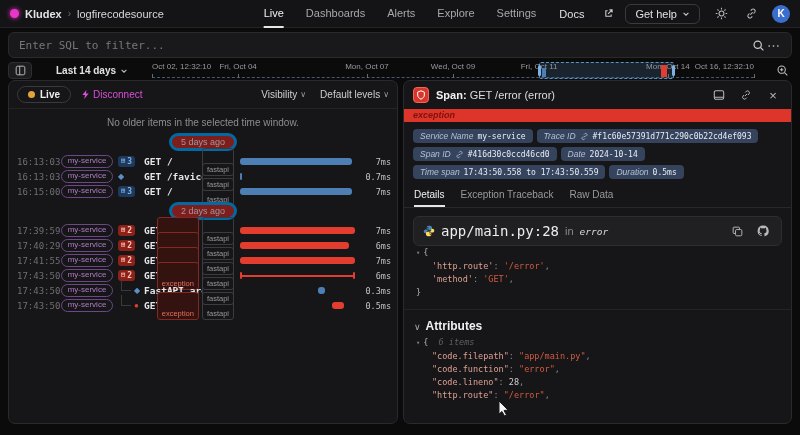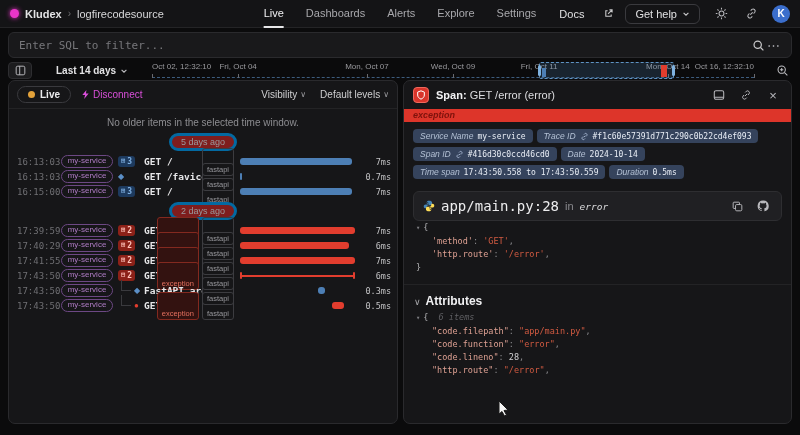--- a/index.html
+++ b/index.html
@@ -503,20 +503,25 @@
         </span>
         <span class="kv-pill">
           <span class="k">Time span</span>
           <span class="v mono">17:43:50.558 to 17:43:50.559</span>
         </span>
         <span class="kv-pill">
           <span class="k">Duration</span>
           <span class="v mono">0.5ms</span>
         </span>
       </div>
+    <div class="tabs" id="span-tabs">
+        <span class="tab active">Details</span>
+        <span class="tab">Exception Traceback</span>
+        <span class="tab">Raw Data</span>
+      </div>
 
     <div class="code-card">
       <svg width="12" height="12" viewBox="0 0 16 16">
           <path fill="#4584b6" d="M8 1c-2 0-3 .8-3 2v2h3v1H3.5C2 6 1 7 1 8.5S2 11 3.5 11H5V9.2C5 8 6 7 7.2 7h3C11.2 7 12 6.2 12 5.2V3c0-1.2-1.5-2-4-2zM6.3 2.6a.7.7 0 110 1.4.7.7 0 010-1.4z"></path>
           <path fill="#ffde57" d="M8 15c2 0 3-.8 3-2v-2H8v-1h4.5C14 10 15 9 15 7.5S14 5 12.5 5H11v1.8C11 8 10 9 8.8 9h-3C4.8 9 4 9.8 4 10.8V13c0 1.2 1.5 2 4 2zm1.7-1.6a.7.7 0 110-1.4.7.7 0 010 1.4z"></path>
         </svg>
       <span class="code-file mono">app/main.py:28</span>
       <span class="code-in">in</span>
       <span class="code-fn mono">error</span>
       <span class="cc-icons">
@@ -529,22 +534,22 @@
         <span class="icon-btn">
           <svg width="12" height="12" viewBox="0 0 16 16" fill="#b9b9bd">
               <path d="M8 .8a7.2 7.2 0 00-2.3 14c.4.1.5-.1.5-.3v-1.2c-2 .4-2.4-1-2.4-1-.3-.8-.8-1-.8-1-.7-.5 0-.5 0-.5.7 0 1.1.8 1.1.8.7 1.1 1.8.8 2.2.6 0-.5.3-.8.5-1-1.6-.2-3.3-.8-3.3-3.6 0-.8.3-1.4.7-1.9 0-.2-.3-1 .1-2 0 0 .6-.1 2 .8a6.8 6.8 0 013.6 0c1.4-.9 2-.8 2-.8.4 1 .1 1.8.1 2 .5.5.7 1.1.7 1.9 0 2.8-1.7 3.4-3.3 3.6.3.2.5.7.5 1.4v2c0 .2.1.4.5.3A7.2 7.2 0 008 .8z"></path>
             </svg>
         </span>
       </span>
     </div>
 
     <div class="codeblock" id="args-block">
         <div class="cb-line"><span class="fold">▾</span><span class="brace">{</span></div>
+        <div class="cb-line cb-ind"><span class="ckey">'http.route'</span><span class="punct">: </span><span class="cstr">'/error'</span><span class="punct">,</span></div>
         <div class="cb-line cb-ind"><span class="ckey">'method'</span><span class="punct">: </span><span class="cstr">'GET'</span><span class="punct">,</span></div>
-        <div class="cb-line cb-ind"><span class="ckey">'http.route'</span><span class="punct">: </span><span class="cstr">'/error'</span><span class="punct">,</span></div>
         <div class="cb-line"><span class="brace">}</span></div>
       </div>
 
     <div class="attr-sect">
       <div class="sect-head">
         <span class="chev2">∨</span><b>Attributes</b>
       </div>
       <div class="codeblock" id="attrs-block">
           <div class="cb-line"><span class="fold">▾</span><span class="brace">{</span><span class="items-note">  6 items</span></div>
           <div class="cb-line cb-ind"><span class="ckey">"code.filepath"</span><span class="punct">: </span><span class="cstr">"app/main.py"</span><span class="punct">,</span></div>

